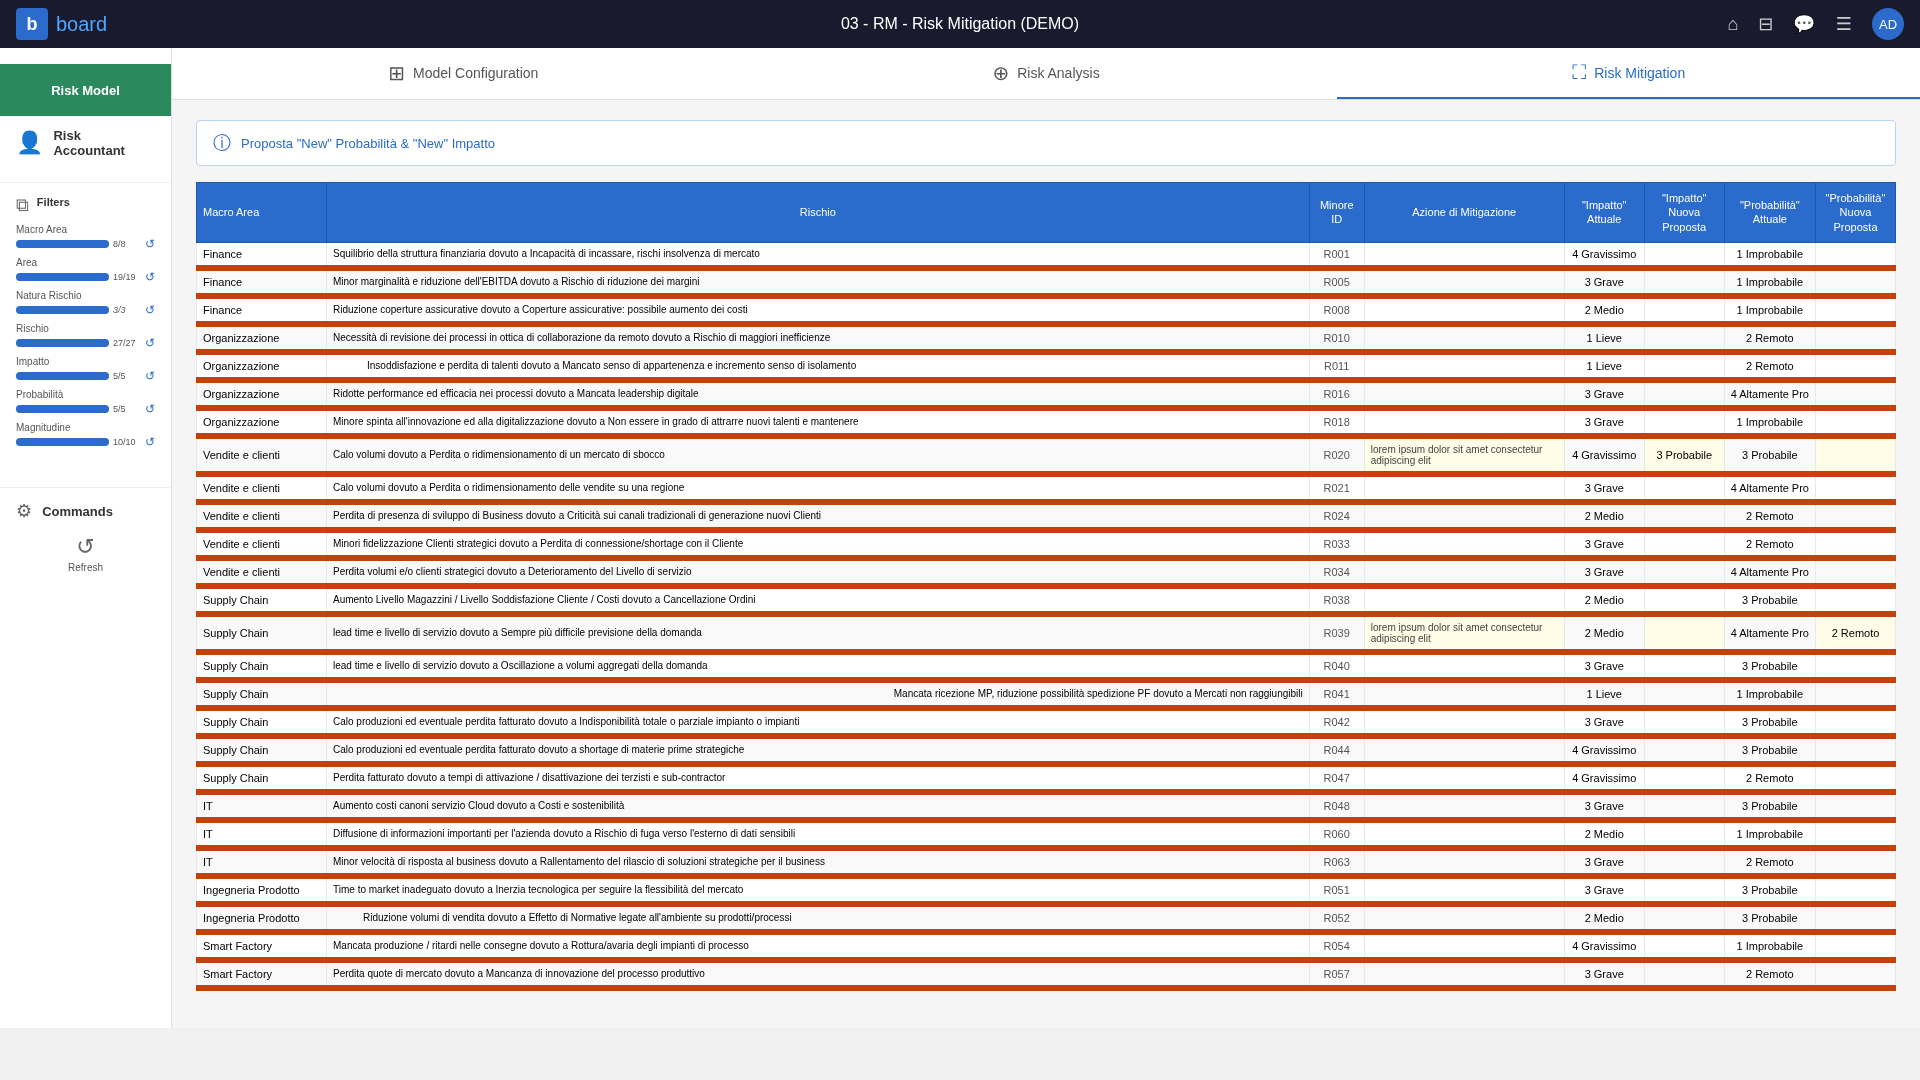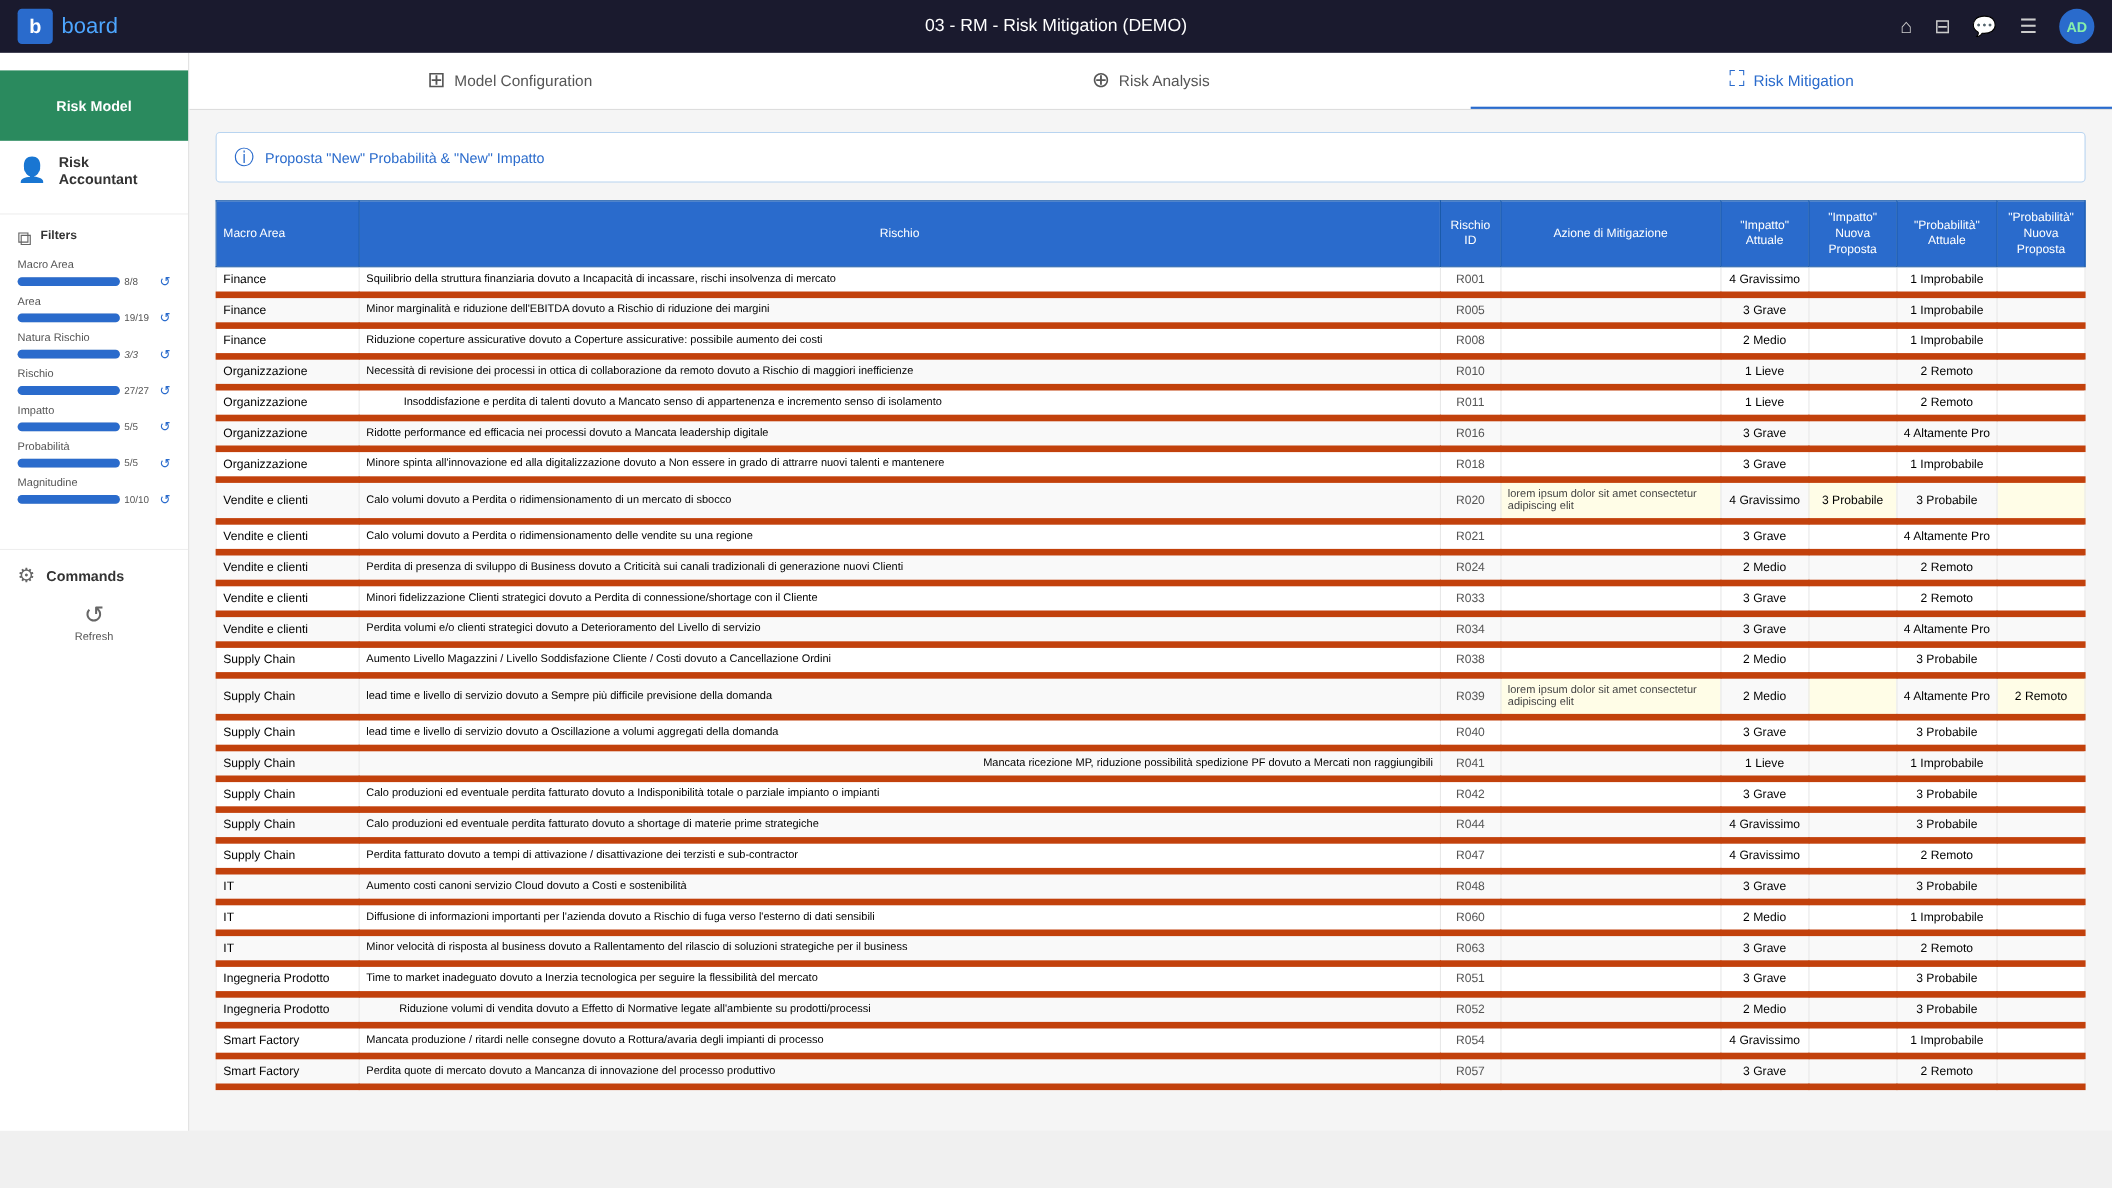--- a/index.html
+++ b/index.html
@@ -17,23 +17,23 @@
       border-radius: 4px;
     }
     .logo-text { color: #4da6ff; font-size: 20px; font-weight: 300; }
     .top-bar-title {
       position: absolute; left: 50%; transform: translateX(-50%);
       color: white; font-size: 16px; font-weight: 400;
     }
     .top-bar-actions { margin-left: auto; display: flex; align-items: center; gap: 20px; }
     .top-bar-icon { color: #ccc; font-size: 18px; cursor: pointer; }
     .avatar {
-      background: #2a6bcc; color: #86efac; width: 32px; height: 32px;
+      background: #2a6bcc; color: #ffffff; width: 32px; height: 32px;
       border-radius: 50%; display: flex; align-items: center; justify-content: center;
-      font-size: 13px; font-weight: bold;
+      font-size: 13px; font-weight: normal;
     }
 
     
     .nav-tabs {
       display: flex; background: white; height: 52px;
       border-bottom: 1px solid #ddd;
     }
     .nav-tab {
       display: flex; align-items: center; gap: 8px; padding: 0 40px;
       cursor: pointer; color: #555; font-size: 14px; border-bottom: 2px solid transparent;
@@ -107,21 +107,21 @@
     }
     .data-table tbody td.col-id { text-align: center; color: #555; }
     .data-table tbody td.col-num { text-align: center; }
     .data-table tbody td.col-azione { font-size: 10px; color: #444; }
 
     .cell-yellow { background: #fffde7 !important; }
 
     .risk-model-label {
       background: #2a8a5e; color: white; font-size: 13px; font-weight: 600;
       padding: 12px 16px; text-align: center;
-      height: 64px; display: flex; align-items: center; justify-content: center;
+      height: 52px; display: flex; align-items: center; justify-content: center;
     }
   </style>
 </head>
 <body>
 
 <div class="top-bar">
   <div class="top-bar-logo">
     <div class="logo-b">b</div>
     <div class="logo-text">board</div>
   </div>
@@ -261,21 +261,21 @@
       <div class="info-banner">
         <span class="info-icon">ⓘ</span>
         <span>Proposta "New" Probabilità  &amp;  "New" Impatto</span>
       </div>
 
       <table class="data-table">
         <thead>
           <tr>
             <th class="col-macro">Macro Area</th>
             <th>Rischio</th>
-            <th class="col-id">Rischio ID</th>
+            <th class="col-id">Minore ID</th>
             <th class="col-azione">Azione di Mitigazione</th>
             <th class="col-narrow">"Impatto" Attuale</th>
             <th class="col-narrow">"Impatto" Nuova Proposta</th>
             <th class="col-narrow">"Probabilità" Attuale</th>
             <th class="col-narrow">"Probabilità" Nuova Proposta</th>
           </tr>
         </thead>
         <tbody id="table-body">
         <tr>
     <td style="white-space:nowrap;font-size:11px;">Finance</td>

